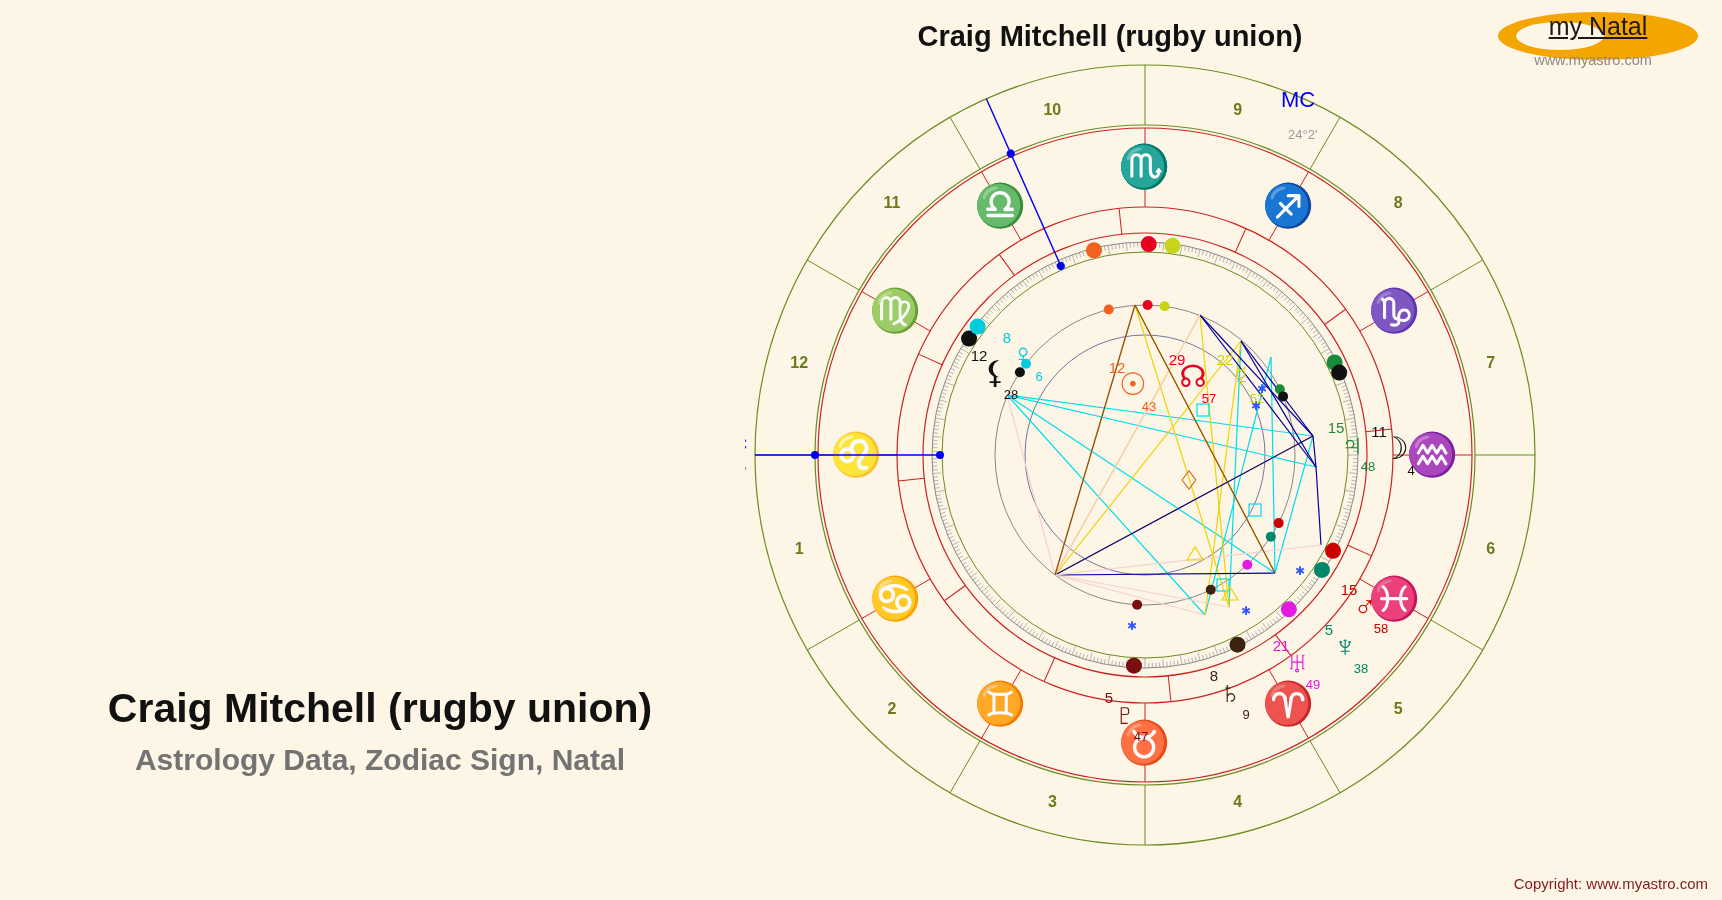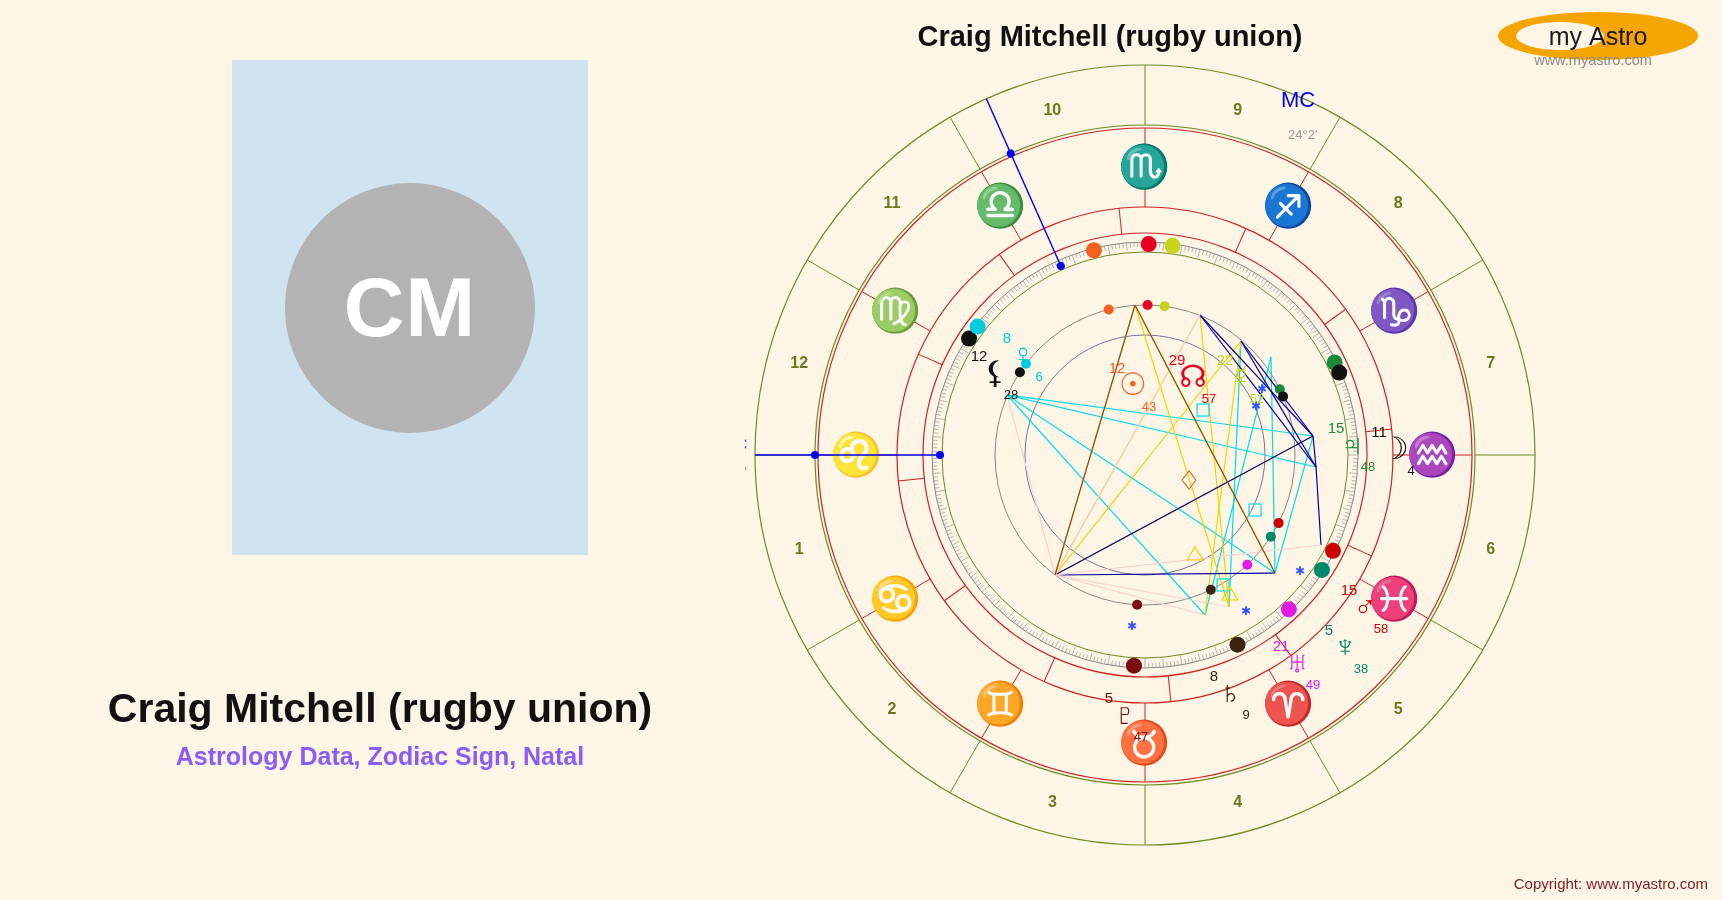--- a/index.html
+++ b/index.html
@@ -35,21 +35,21 @@
   .left-title{
     position:absolute;left:0;top:688px;width:760px;
     text-align:center;
     font-size:41px;font-weight:bold;color:#111111;
     font-family:"Liberation Sans", sans-serif;
     line-height:1.0;
   }
   .left-sub{
     position:absolute;left:0;top:740px;width:760px;
     text-align:center;
-    font-size:25px;font-weight:bold;color:#8b5cf6;
+    font-size:30px;font-weight:bold;color:#737373;
     line-height:1.35;
   }
   .left-sub span{display:block;}
 
   
   .chart-title{
     position:absolute;left:760px;top:20px;width:700px;
     text-align:center;
     font-size:29px;font-weight:bold;color:#111111;
   }
@@ -59,22 +59,22 @@
   .logo-ellipse{
     position:absolute;left:20px;top:4px;width:200px;height:48px;
     background:#f5a500;border-radius:50%;
   }
   .logo-inner-ellipse{
     position:absolute;left:38px;top:14px;width:88px;height:28px;
     background:#fdf5e6;border-radius:50%;
   }
   .logo-text{
     position:absolute;left:20px;top:4px;width:200px;height:48px;
-    display:flex;align-items:center;justify-content:center;
-    font-size:25px;color:#1a1a1a;
+    display:flex;justify-content:center;
+    font-size:25px;color:#1a1a1a;text-decoration:underline;
   }
   .logo-text b{font-weight:normal;}
   .logo-url{
     position:absolute;left:0;top:44px;width:230px;text-align:center;
     font-size:14.5px;color:#8a8a8a;
   }
   .copyright{
     position:absolute;right:14px;bottom:8px;
     font-size:15px;color:#7f1d1d;
   }
@@ -83,38 +83,33 @@
   .chart-holder{position:absolute;left:745px;top:55px;width:800px;height:800px;}
   svg{display:block;}
   text{font-family:"Liberation Sans", sans-serif;}
 </style>
 </head>
 <body>
 
 <div class="page">
 
   <div class="left-panel">
-    <div class="avatar-box">
-      <div class="avatar-circle">
-        <span class="avatar-initials">CM</span>
-      </div>
-    </div>
     <div class="left-title">Craig Mitchell (rugby union)</div>
     <div class="left-sub">
       <span>Astrology Data, Zodiac Sign, Natal</span>
     </div>
   </div>
 
   <div class="chart-title">Craig Mitchell (rugby union)</div>
 
   <div class="logo-wrap">
     <div class="logo-ellipse"></div>
     <div class="logo-inner-ellipse"></div>
     <div class="logo-text">
-      <b>my</b>&nbsp;<span>Astro</span>
+      <b>my</b>&nbsp;<span>Natal</span>
     </div>
     <div class="logo-url">www.myastro.com</div>
   </div>
 
   <div class="copyright">Copyright: www.myastro.com</div>
 
   <div class="chart-holder">
   <svg width="800" height="800" viewBox="0 0 800 800">
     <defs></defs>
     <g transform="translate(400,400)">

